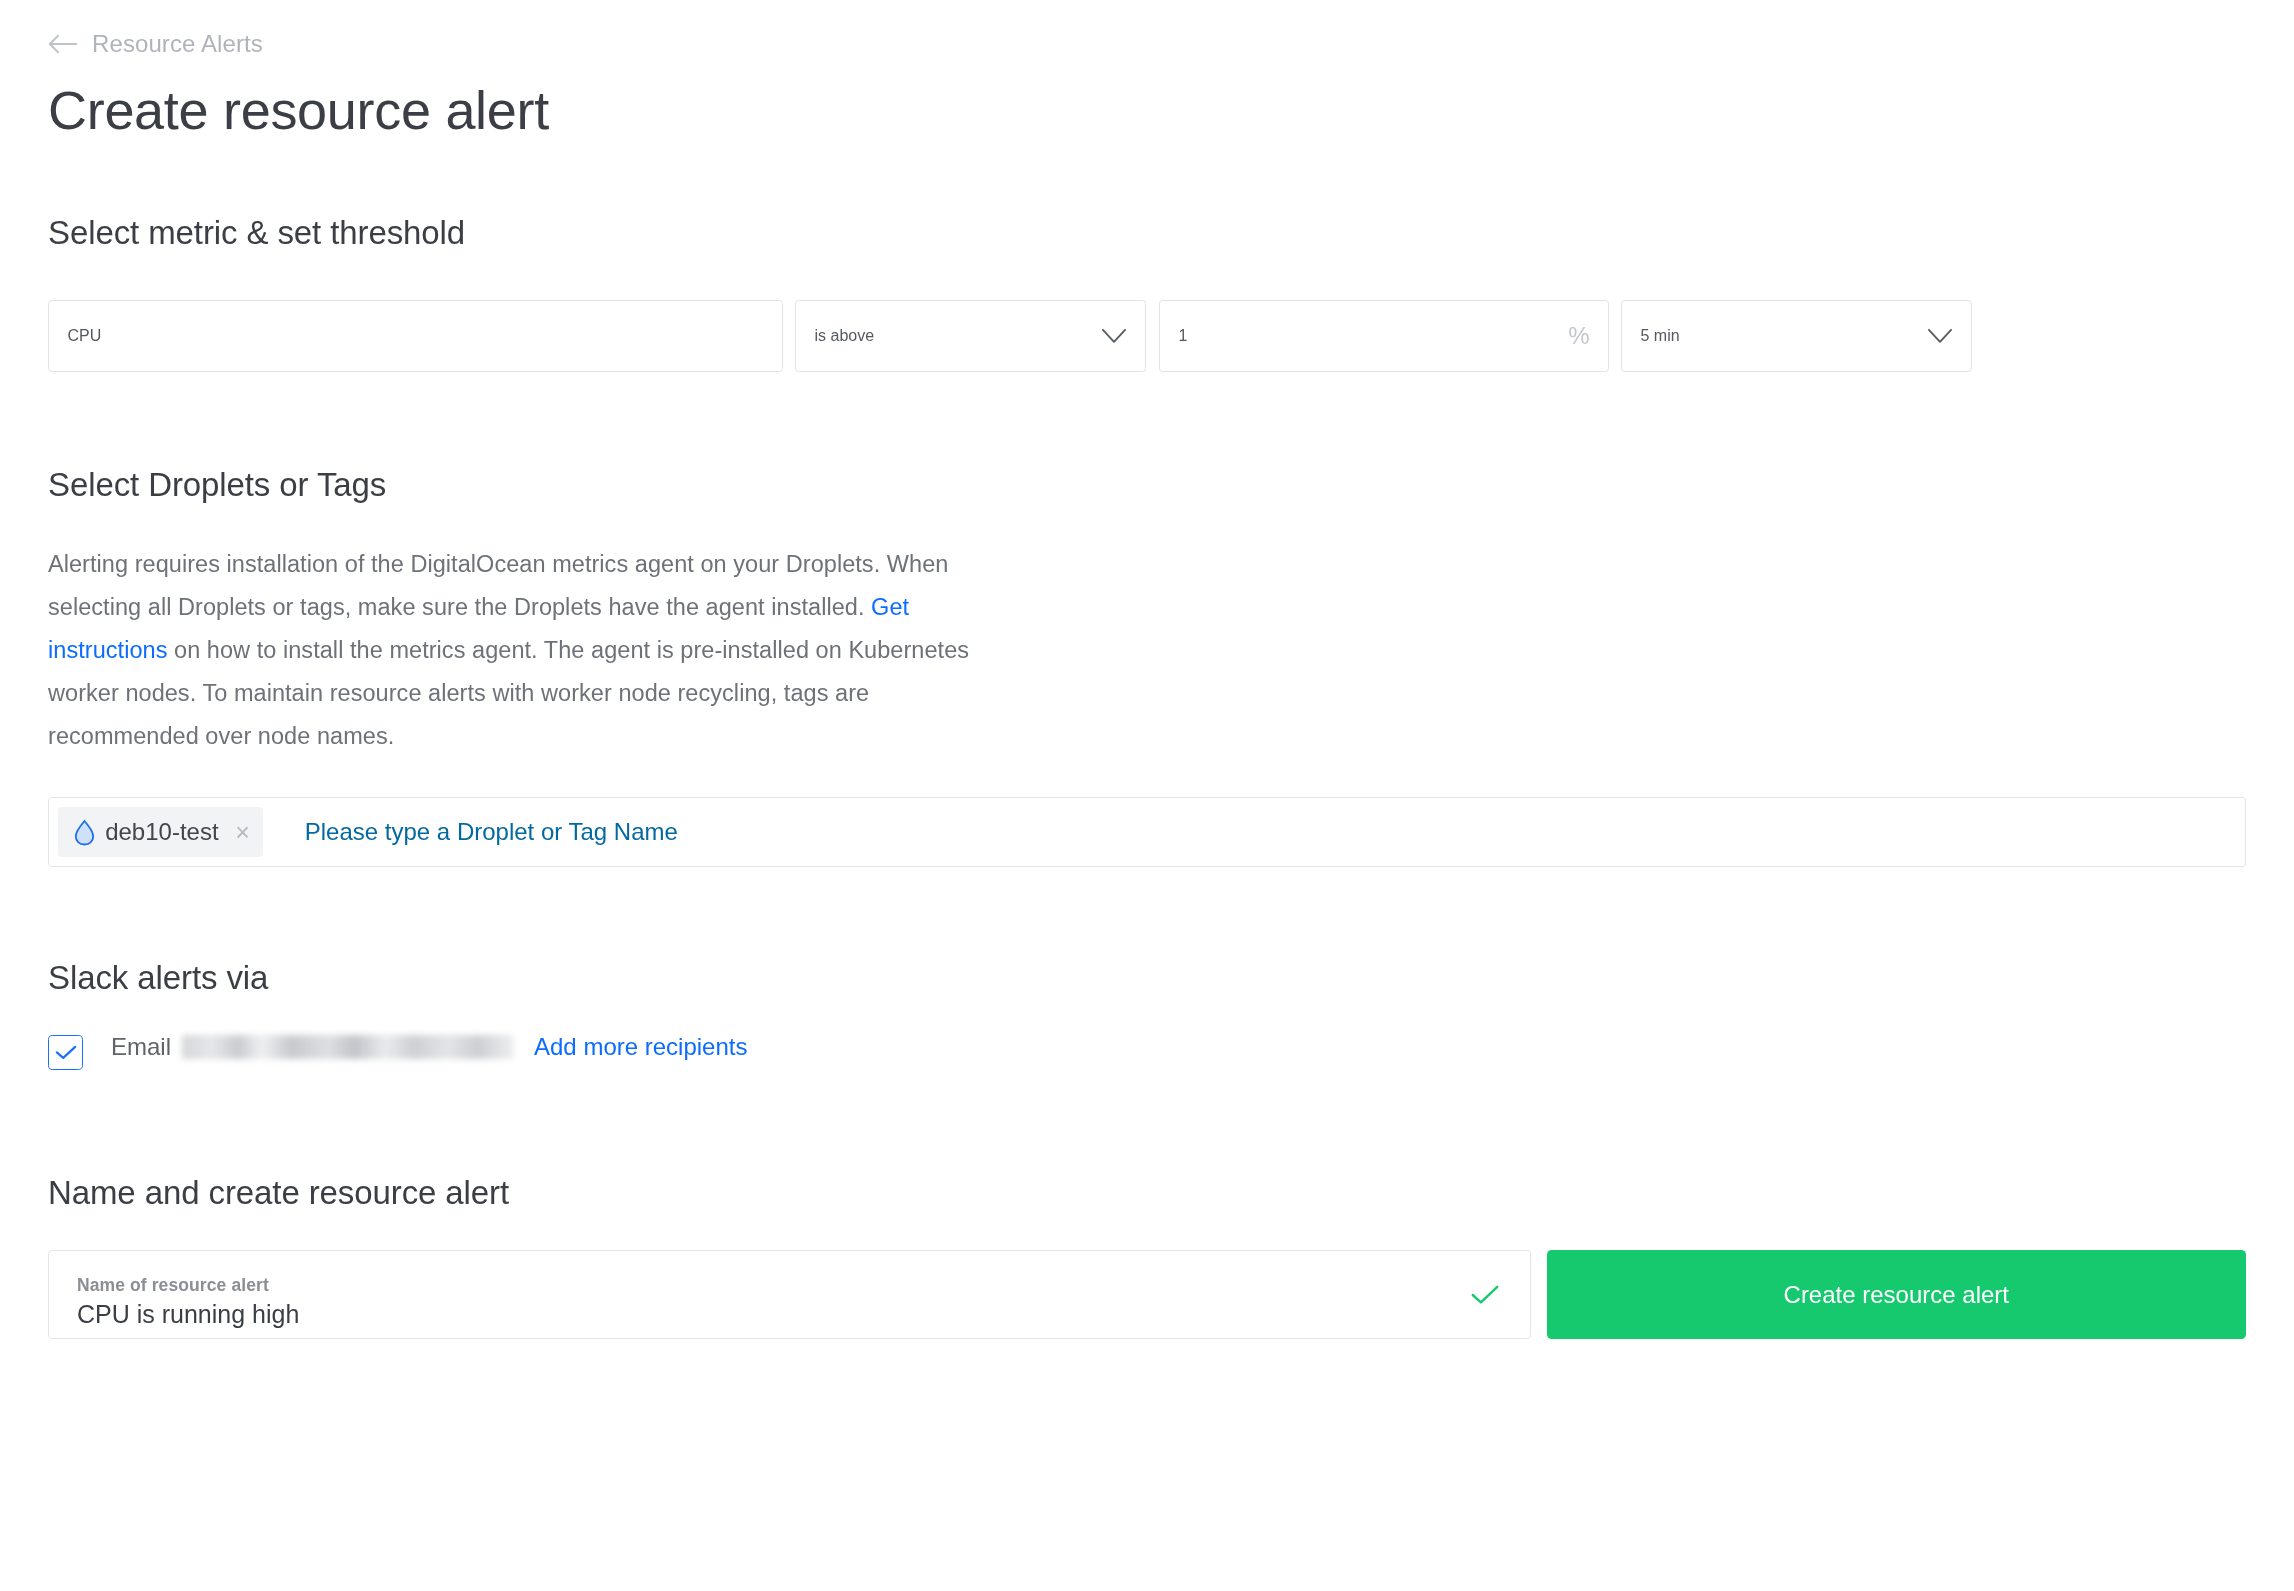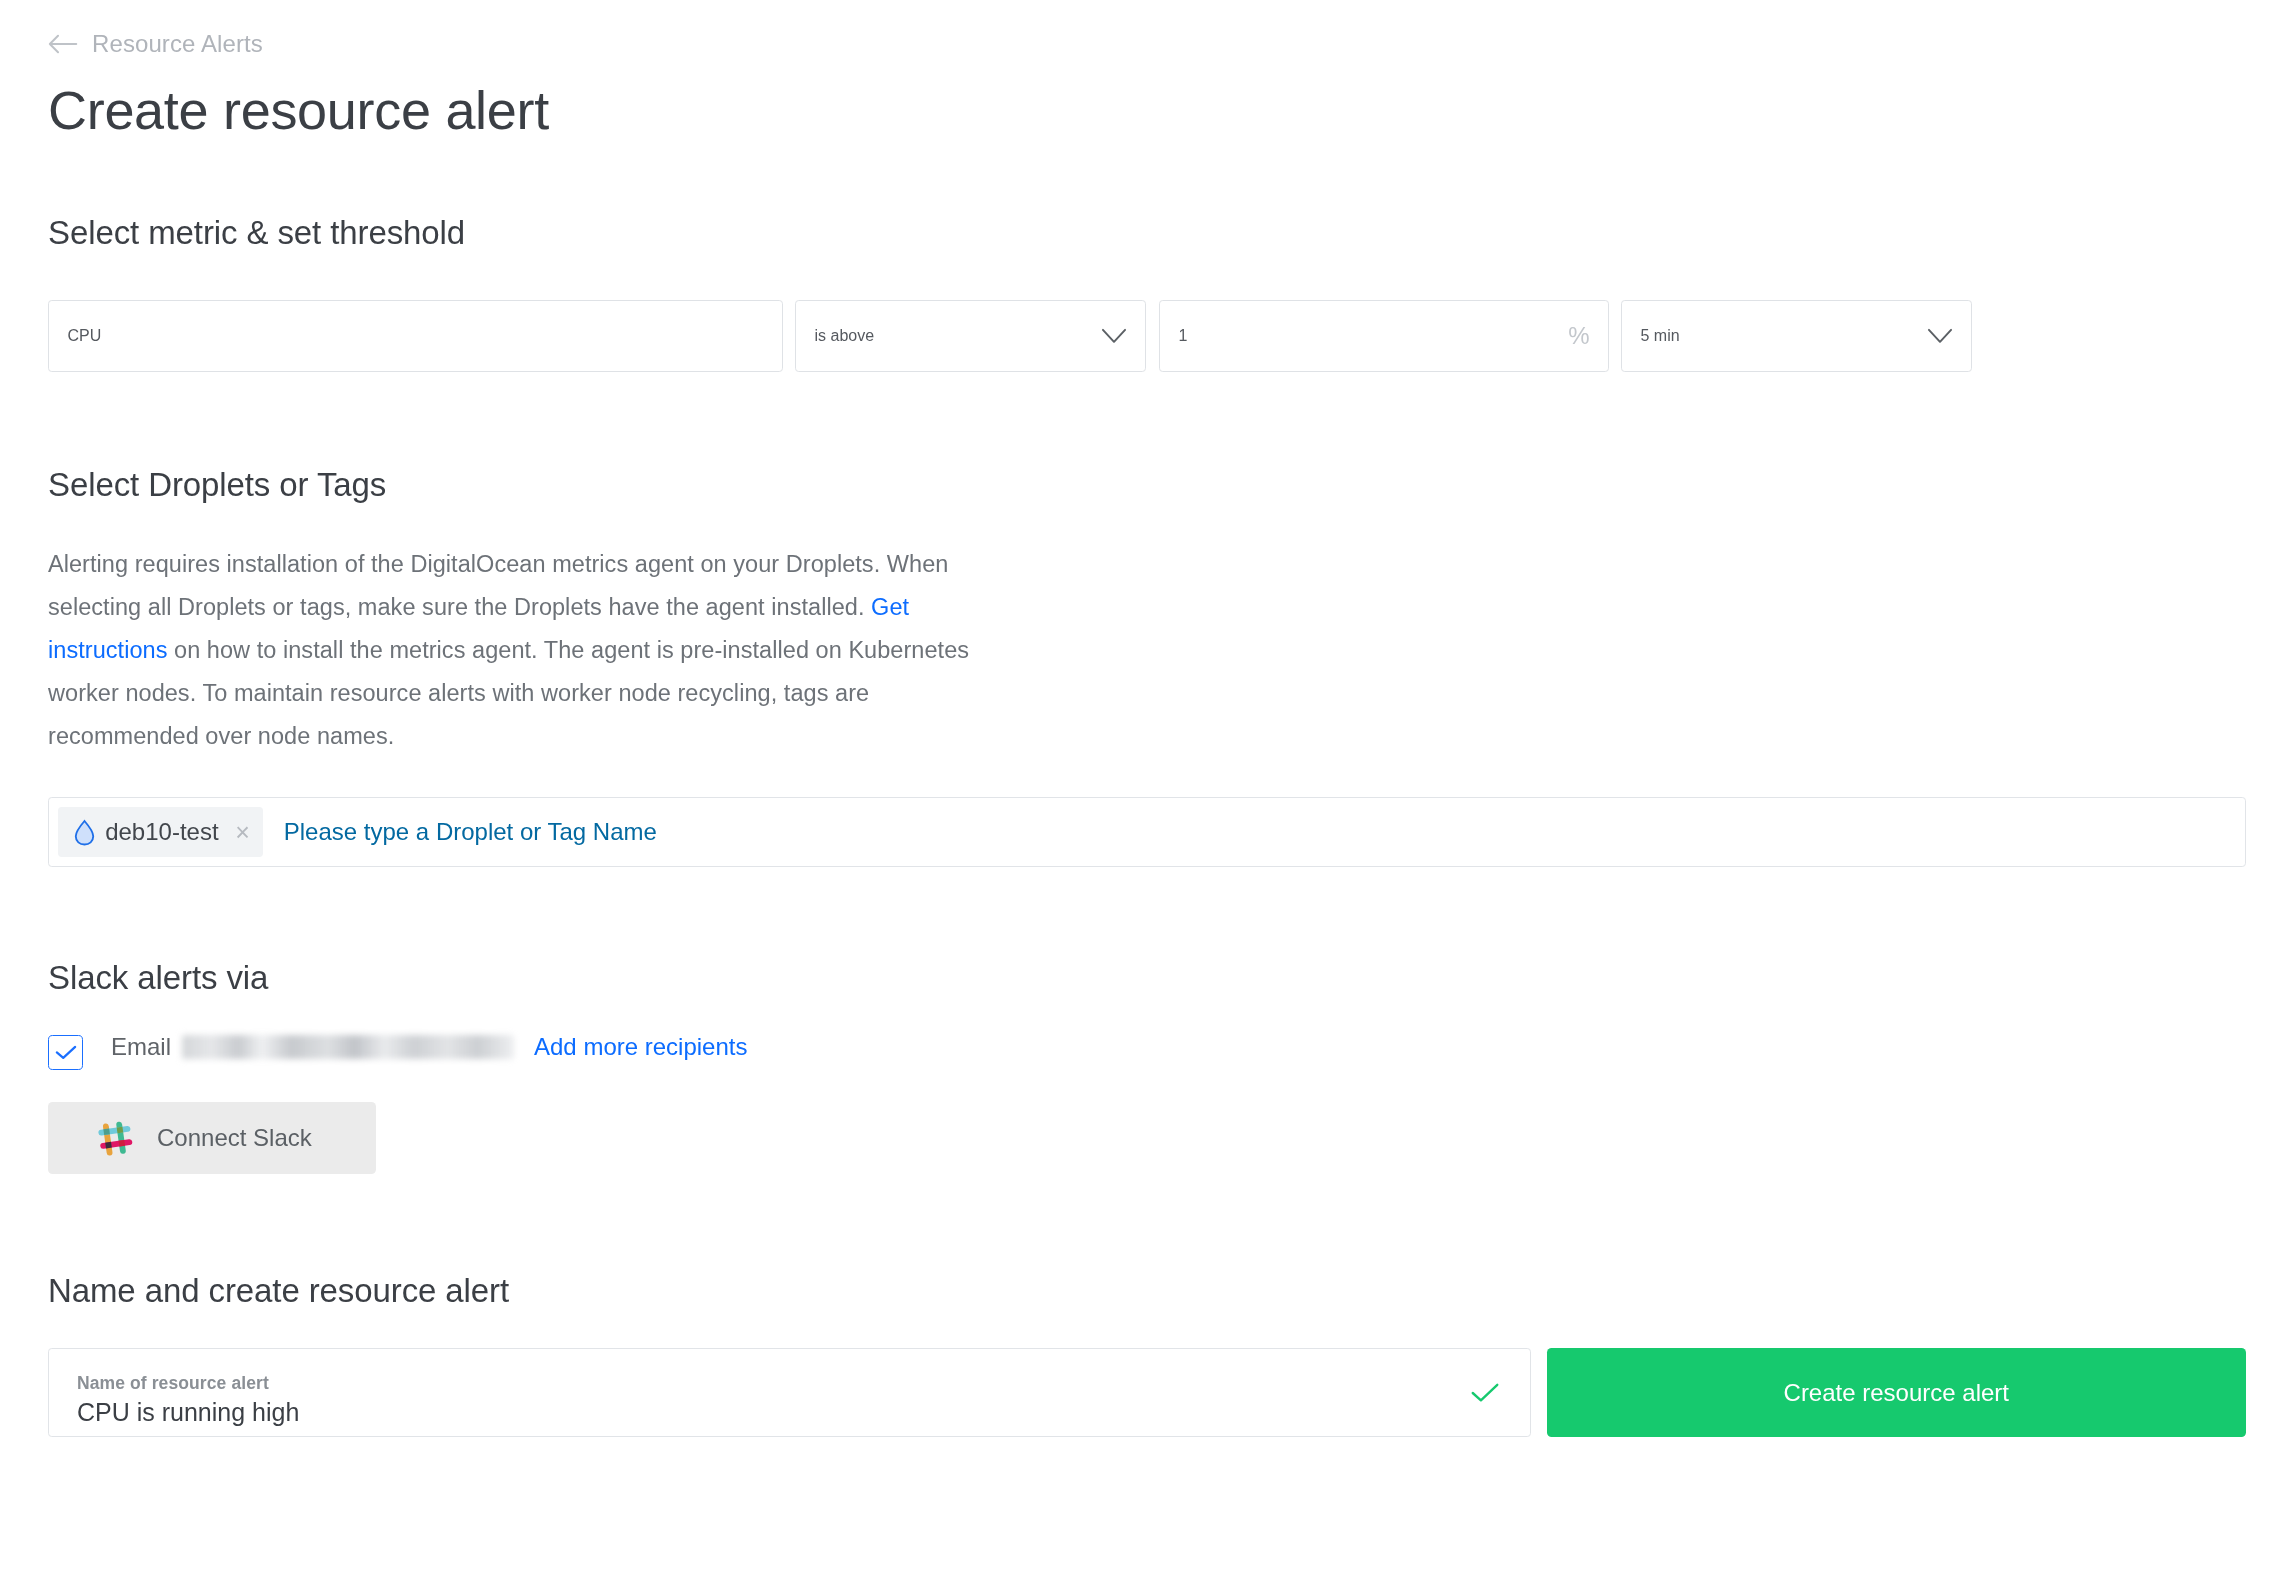--- a/index.html
+++ b/index.html
@@ -56,21 +56,21 @@
   .droplets-section { margin-top: 96px; }
   .help-text {
     margin-top: 42px; font-size: 23.5px; line-height: 43px;
     color: #6d7278; max-width: 923px; letter-spacing: 0.05px;
   }
   .link { color: #0c6cff; text-decoration: none; }
 
   .tag-input {
     margin-top: 39px; height: 70px; width: 2198px;
     border: 0.9px solid #e1e4e8; border-radius: 3.7px; background: #fff;
-    display: flex; align-items: center; padding: 0 9.2px;
+    display: flex; align-items: center; padding: 0 9.2px; gap: 21px;
   }
   .chip {
     display: flex; align-items: center; gap: 9.2px;
     background: #f1f3f5; border-radius: 3.7px;
     height: 50px; padding: 0 13px 0 14.8px;
   }
   .droplet-icon { width: 23px; height: 27px; display: block; }
   .chip-label { font-size: 24px; color: #42464c; line-height: 1; }
   .chip-remove {
     font-size: 25px; color: #b6bac0; line-height: 1; margin-left: 7.4px;
@@ -215,37 +215,20 @@
       <span class="checkbox">
         <svg viewBox="0 0 24 16" fill="none">
           <path d="M2 8l7 6L22 2" stroke="#1a6fff" stroke-width="2.4" stroke-linecap="round" stroke-linejoin="round"></path>
         </svg>
       </span>
       <span class="email-label">Email</span>
       <span class="email-blur"></span>
       <a class="add-recipients" href="#">Add more recipients</a>
     </div>
 
-    <button class="slack-button">
-      <span>
-        <svg class="slack-icon" viewBox="0 0 48 48" fill="none">
-          <g transform="rotate(-8 24 24)">
-            <rect x="12" y="6" width="6.5" height="36" rx="3.25" fill="#e8a33d"></rect>
-            <rect x="27" y="6" width="6.5" height="36" rx="3.25" fill="#3eb991"></rect>
-            <rect x="6" y="12" width="36" height="6.5" rx="3.25" fill="#70cadb"></rect>
-            <rect x="6" y="27" width="36" height="6.5" rx="3.25" fill="#e01765"></rect>
-            <rect x="12" y="12" width="6.5" height="6.5" fill="#4c9e8e"></rect>
-            <rect x="27" y="12" width="6.5" height="6.5" fill="#6f9e4a"></rect>
-            <rect x="12" y="27" width="6.5" height="6.5" fill="#3b2e3c"></rect>
-            <rect x="27" y="27" width="6.5" height="6.5" fill="#cf1f3f"></rect>
-          </g>
-        </svg>
-      </span>
-      <span class="slack-label">Connect Slack</span>
-    </button>
   </div>
 
   <div class="name-section">
     <h2 class="section-heading">Name and create resource alert</h2>
 
     <div class="name-row">
       <div class="name-field">
         <span class="name-field-label">Name of resource alert</span>
         <span class="name-field-value">CPU is running high</span>
         <span>

